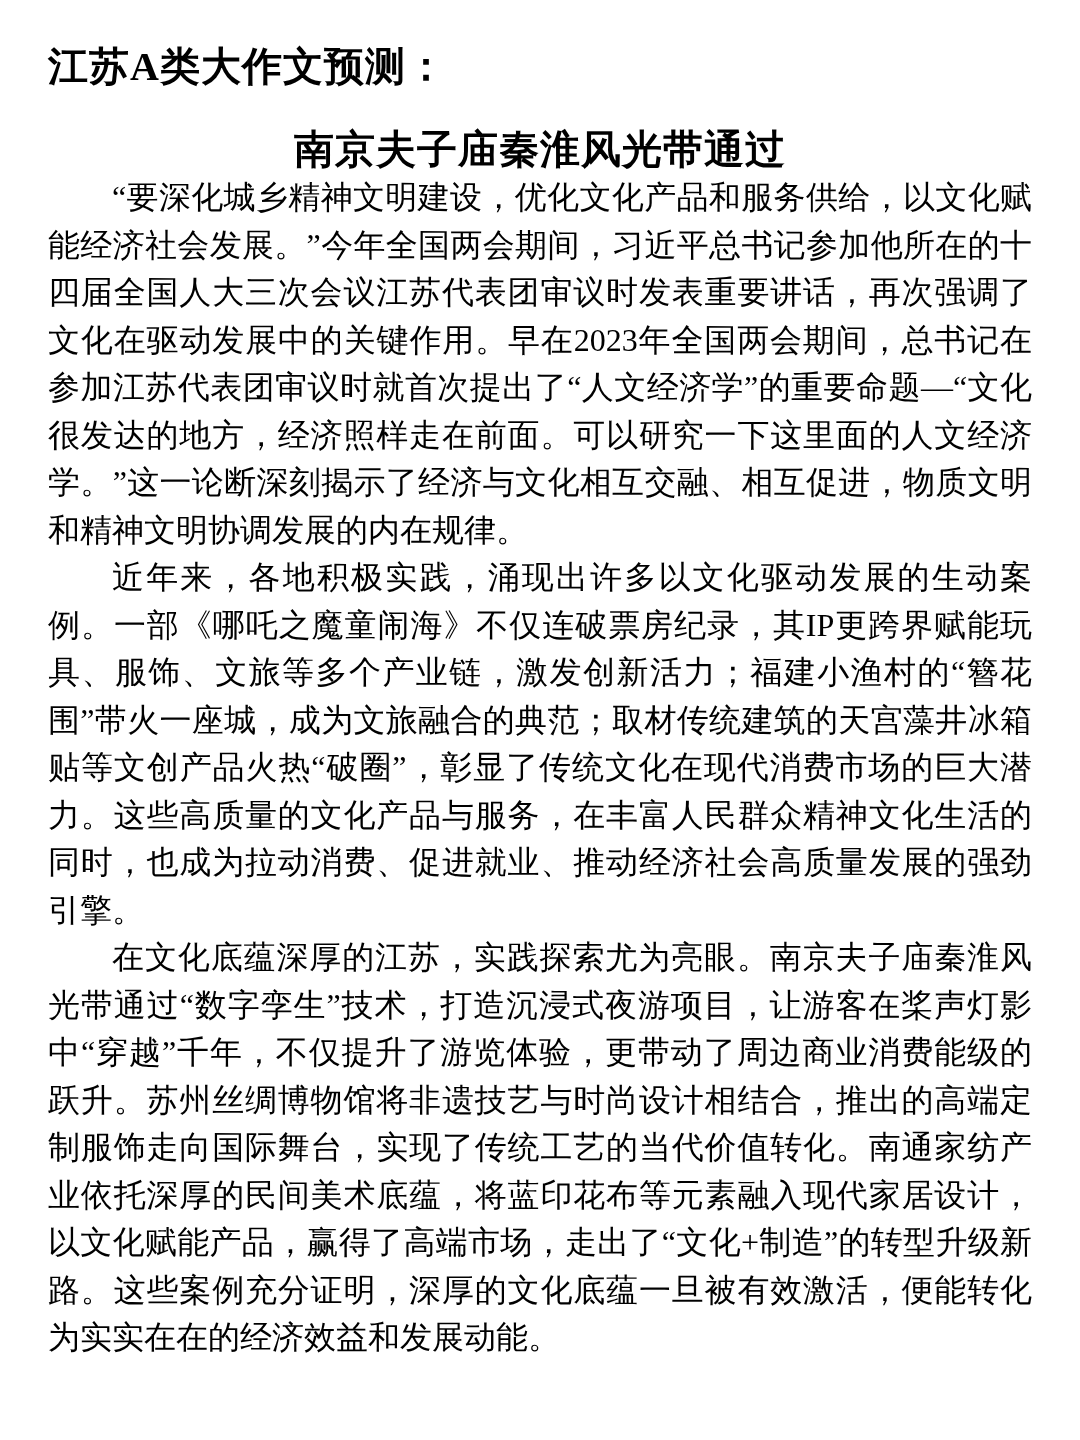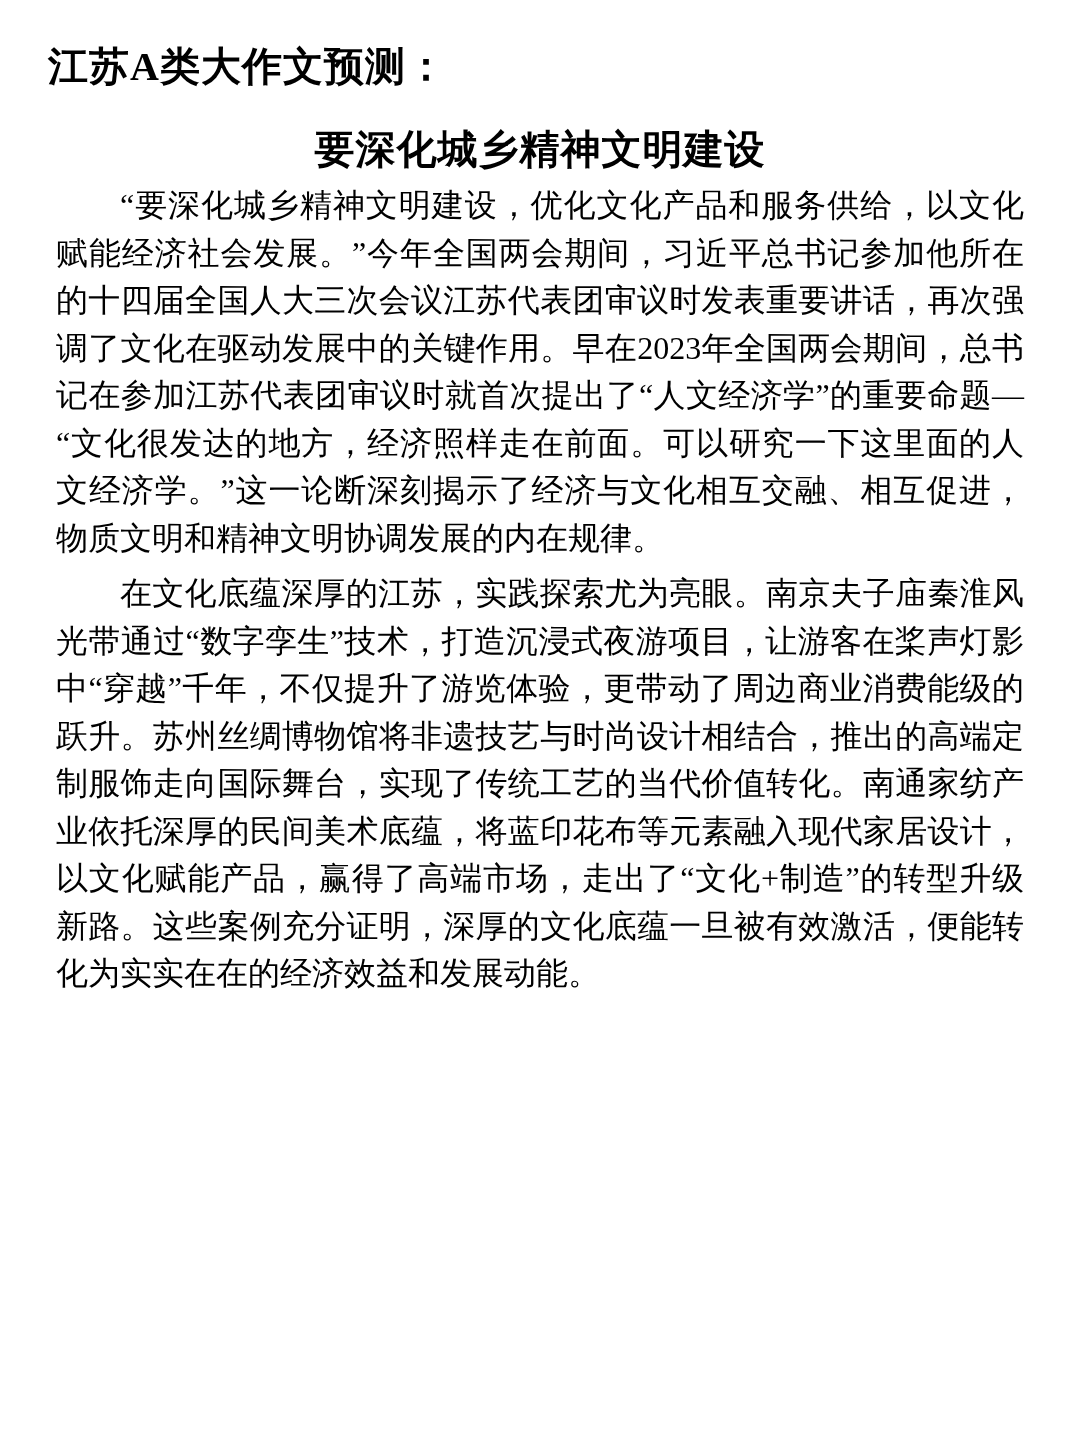--- a/index.html
+++ b/index.html
@@ -40,33 +40,34 @@
   .section-heading {
     font-size: 30px;
     font-weight: bold;
     line-height: 1.25;
     margin: 20px 0 0 0;
     text-align: left;
   }
   .body-para {
     font-size: 32px;
     line-height: 47.5px;
-    margin: 8px;
+    margin: 0;
     text-align: justify;
     text-justify: inter-ideograph;
     text-indent: 2em;
     word-break: break-all;
   }
 </style>
 </head>
 <body>
 
 <div class="page">
   <h1 class="kicker">江苏A类大作文预测：</h1>
 
-  <h2 class="main-title">要深化城乡精神文明建设</h2>
+  <h2 class="main-title">南京夫子庙秦淮风光带通过</h2>
 
 
   <p class="body-para">“要深化城乡精神文明建设，优化文化产品和服务供给，以文化赋能经济社会发展。”今年全国两会期间，习近平总书记参加他所在的十四届全国人大三次会议江苏代表团审议时发表重要讲话，再次强调了文化在驱动发展中的关键作用。早在2023年全国两会期间，总书记在参加江苏代表团审议时就首次提出了“人文经济学”的重要命题—“文化很发达的地方，经济照样走在前面。可以研究一下这里面的人文经济学。”这一论断深刻揭示了经济与文化相互交融、相互促进，物质文明和精神文明协调发展的内在规律。</p>
 
+  <p class="body-para">近年来，各地积极实践，涌现出许多以文化驱动发展的生动案例。一部《哪吒之魔童闹海》不仅连破票房纪录，其IP更跨界赋能玩具、服饰、文旅等多个产业链，激发创新活力；福建小渔村的“簪花围”带火一座城，成为文旅融合的典范；取材传统建筑的天宫藻井冰箱贴等文创产品火热“破圈”，彰显了传统文化在现代消费市场的巨大潜力。这些高质量的文化产品与服务，在丰富人民群众精神文化生活的同时，也成为拉动消费、促进就业、推动经济社会高质量发展的强劲引擎。</p>
 
   <p class="body-para">在文化底蕴深厚的江苏，实践探索尤为亮眼。南京夫子庙秦淮风光带通过“数字孪生”技术，打造沉浸式夜游项目，让游客在桨声灯影中“穿越”千年，不仅提升了游览体验，更带动了周边商业消费能级的跃升。苏州丝绸博物馆将非遗技艺与时尚设计相结合，推出的高端定制服饰走向国际舞台，实现了传统工艺的当代价值转化。南通家纺产业依托深厚的民间美术底蕴，将蓝印花布等元素融入现代家居设计，以文化赋能产品，赢得了高端市场，走出了“文化+制造”的转型升级新路。这些案例充分证明，深厚的文化底蕴一旦被有效激活，便能转化为实实在在的经济效益和发展动能。</p>
 </div>
 
 </body></html>

